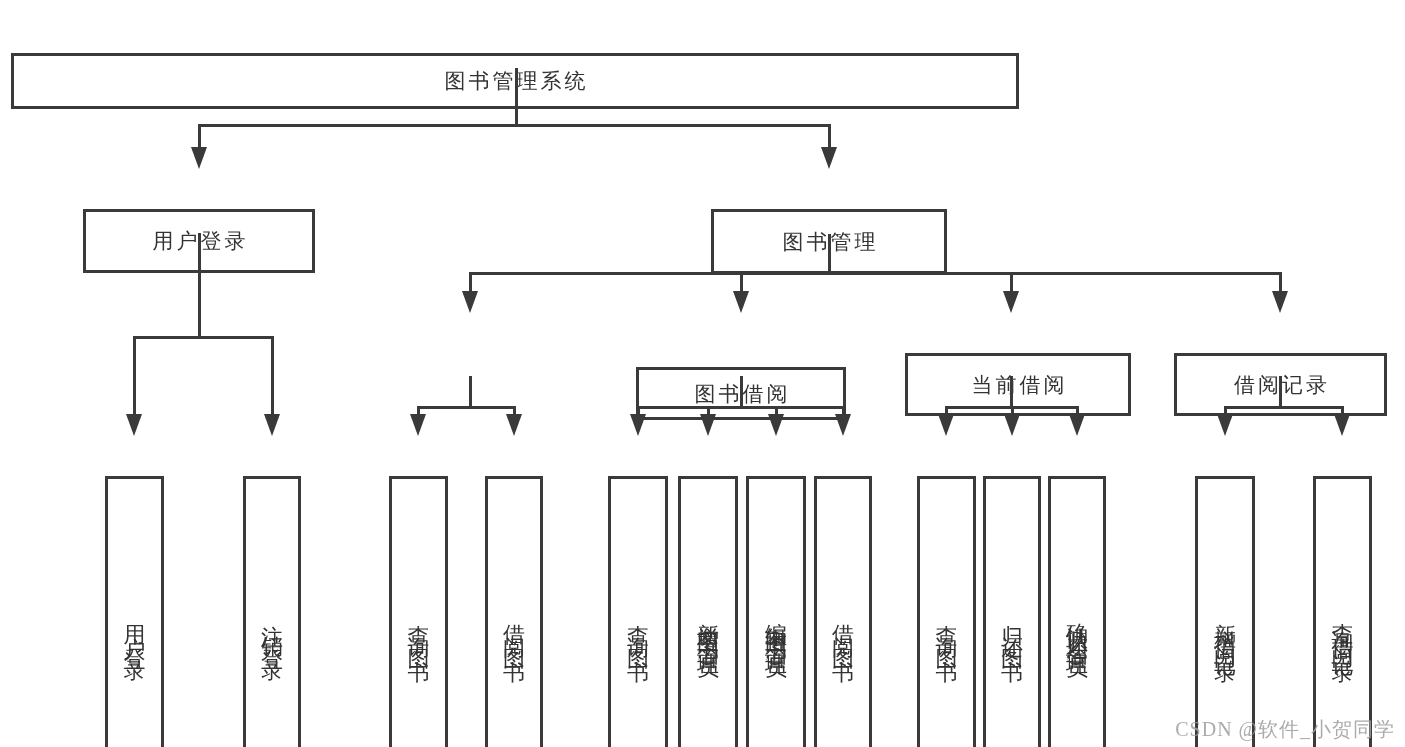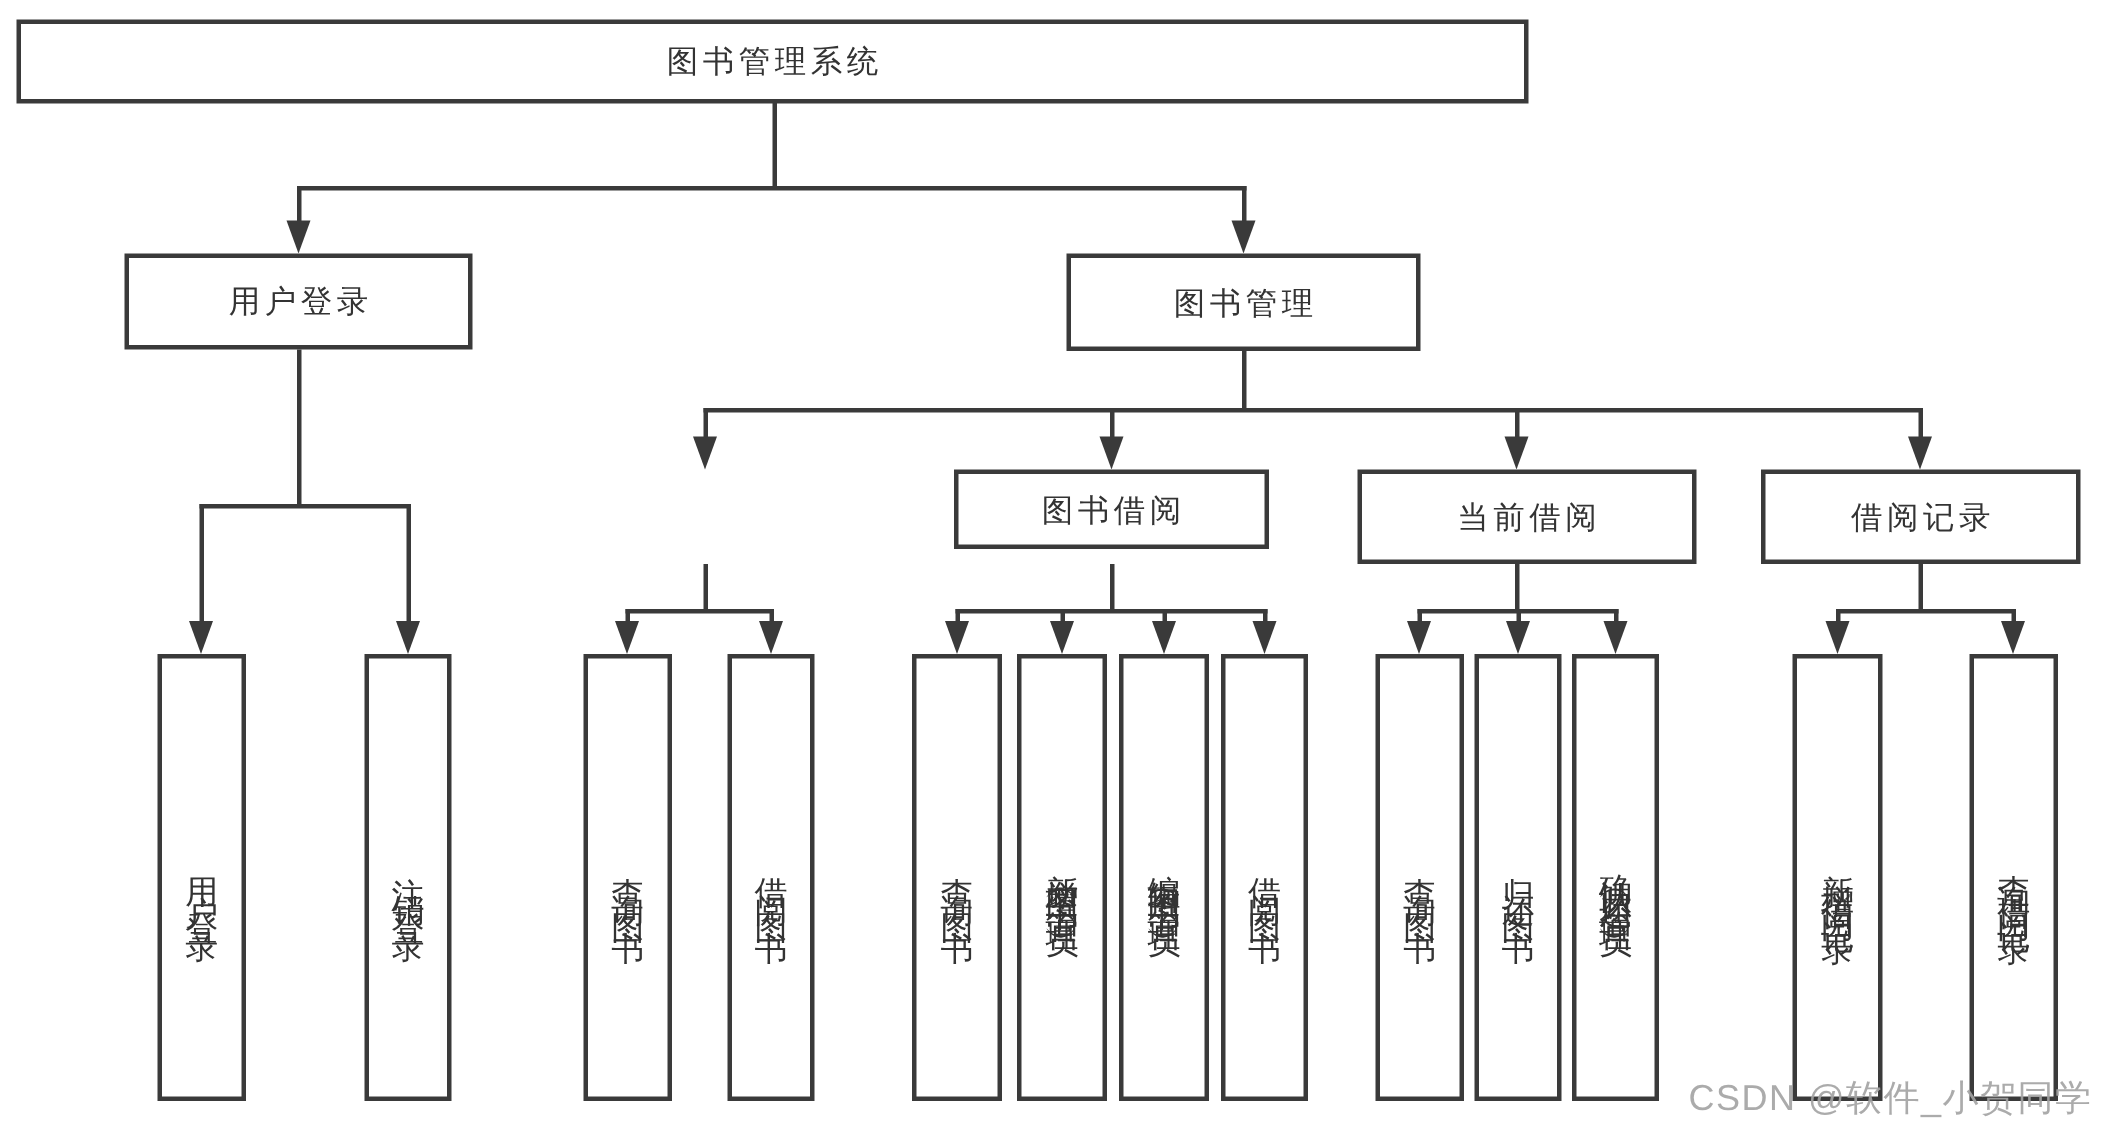--- a/index.html
+++ b/index.html
@@ -20,20 +20,21 @@
     overflow:hidden;
   }
   .box{
     position:absolute;
     border:3px solid var(--line);
     background:#fff;
     display:flex;
     align-items:center;
     justify-content:center;
     color:var(--text);
+    margin-top:40px;
   }
   .box.h span{
     font-size:21px;
     letter-spacing:3px;
     text-indent:3px;
     white-space:nowrap;
   }
   .box.v span{
     writing-mode:vertical-rl;
     font-size:22px;
@@ -51,26 +52,27 @@
   }
   .tri{
     position:absolute;width:0;height:0;
     border-left:8px solid transparent;
     border-right:8px solid transparent;
     border-top:22px solid var(--line);
   }
   .watermark{
     position:absolute;
     top:716px;right:10px;
-    font-size:24px;
+    font-size:20px;
     letter-spacing:1px;
     color:var(--watermark);
     opacity:.9;
     z-index:5;
     white-space:nowrap;
+    font-family:Liberation Serif, serif;
   }
 </style>
 </head>
 <body>
 
 <div class="canvas">
 
   <div class="box h" style="left:11px;top:13px;width:1008px;height:56px">
     <span>图书管理系统</span>
   </div>
@@ -100,21 +102,21 @@
   <div class="hline" style="left:469px;top:272px;width:813px"></div>
   <div class="vline" style="left:469px;top:272px;height:21px"></div>
   <div class="tri" style="left:462px;top:291px"></div>
   <div class="vline" style="left:740px;top:272px;height:21px"></div>
   <div class="tri" style="left:733px;top:291px"></div>
   <div class="vline" style="left:1010px;top:272px;height:21px"></div>
   <div class="tri" style="left:1003px;top:291px"></div>
   <div class="vline" style="left:1279px;top:272px;height:21px"></div>
   <div class="tri" style="left:1272px;top:291px"></div>
 
-  <div class="box h" style="left:636px;top:313px;width:210px;height:53px">
+  <div class="box h" style="left:636px;top:327px;width:210px;height:53px">
     <span>图书借阅</span>
   </div>
   <div class="box h" style="left:905px;top:313px;width:226px;height:63px">
     <span>当前借阅</span>
   </div>
   <div class="box h" style="left:1174px;top:313px;width:213px;height:63px">
     <span>借阅记录</span>
   </div>
 
   <div class="vline" style="left:469px;top:376px;height:30px"></div>

